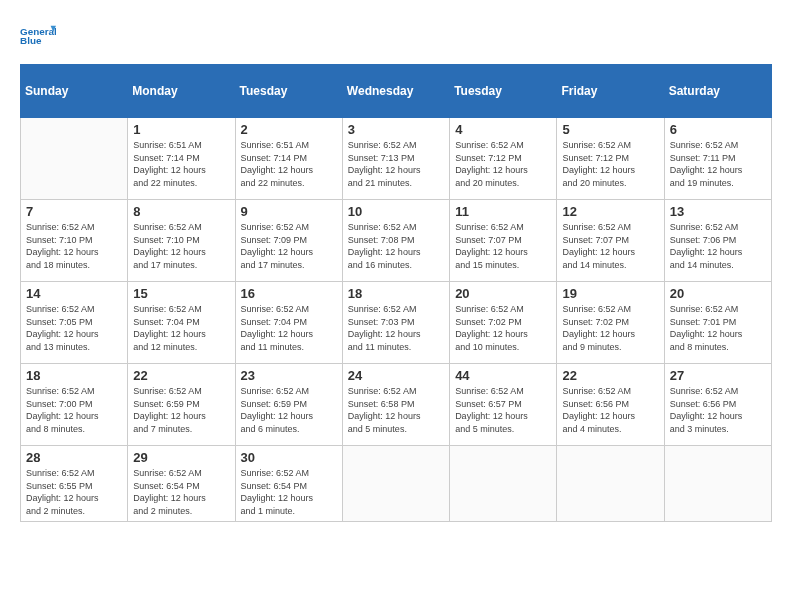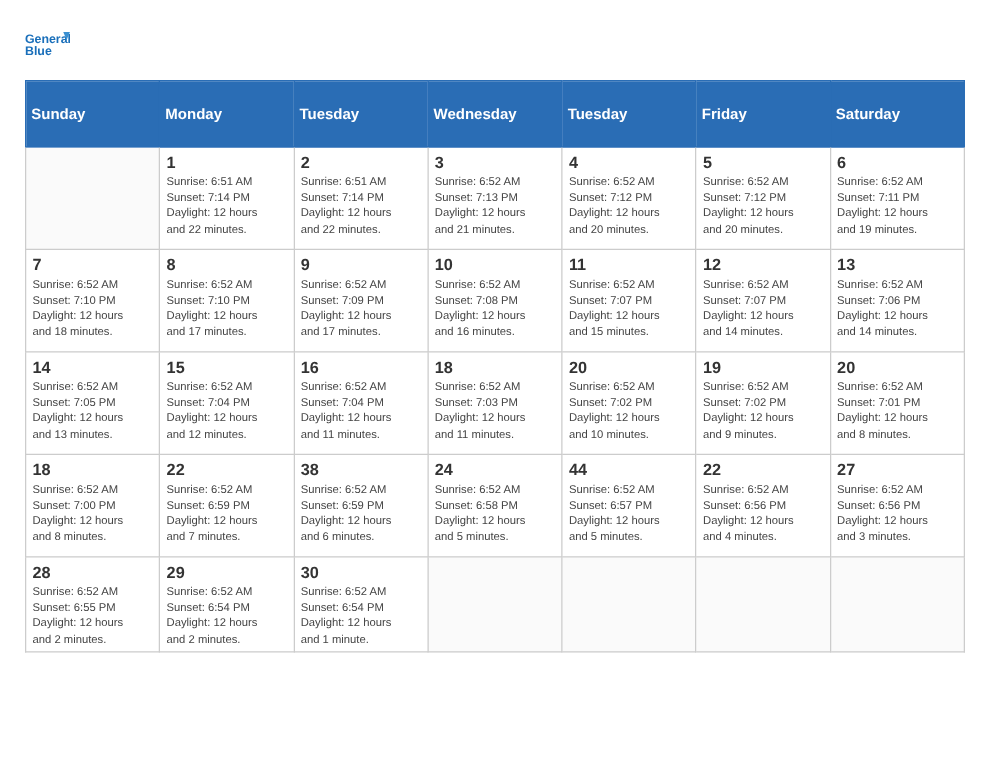--- a/index.html
+++ b/index.html
@@ -267,21 +267,21 @@
 and 8 minutes.</div>
           </td>
           <td>
             <span class="day-num">22</span>
             <div class="day-info" style="white-space: pre-line;">Sunrise: 6:52 AM
 Sunset: 6:59 PM
 Daylight: 12 hours
 and 7 minutes.</div>
           </td>
           <td>
-            <span class="day-num">38</span>
+            <span class="day-num">23</span>
             <div class="day-info" style="white-space: pre-line;">Sunrise: 6:52 AM
 Sunset: 6:59 PM
 Daylight: 12 hours
 and 6 minutes.</div>
           </td>
           <td>
             <span class="day-num">24</span>
             <div class="day-info" style="white-space: pre-line;">Sunrise: 6:52 AM
 Sunset: 6:58 PM
 Daylight: 12 hours

